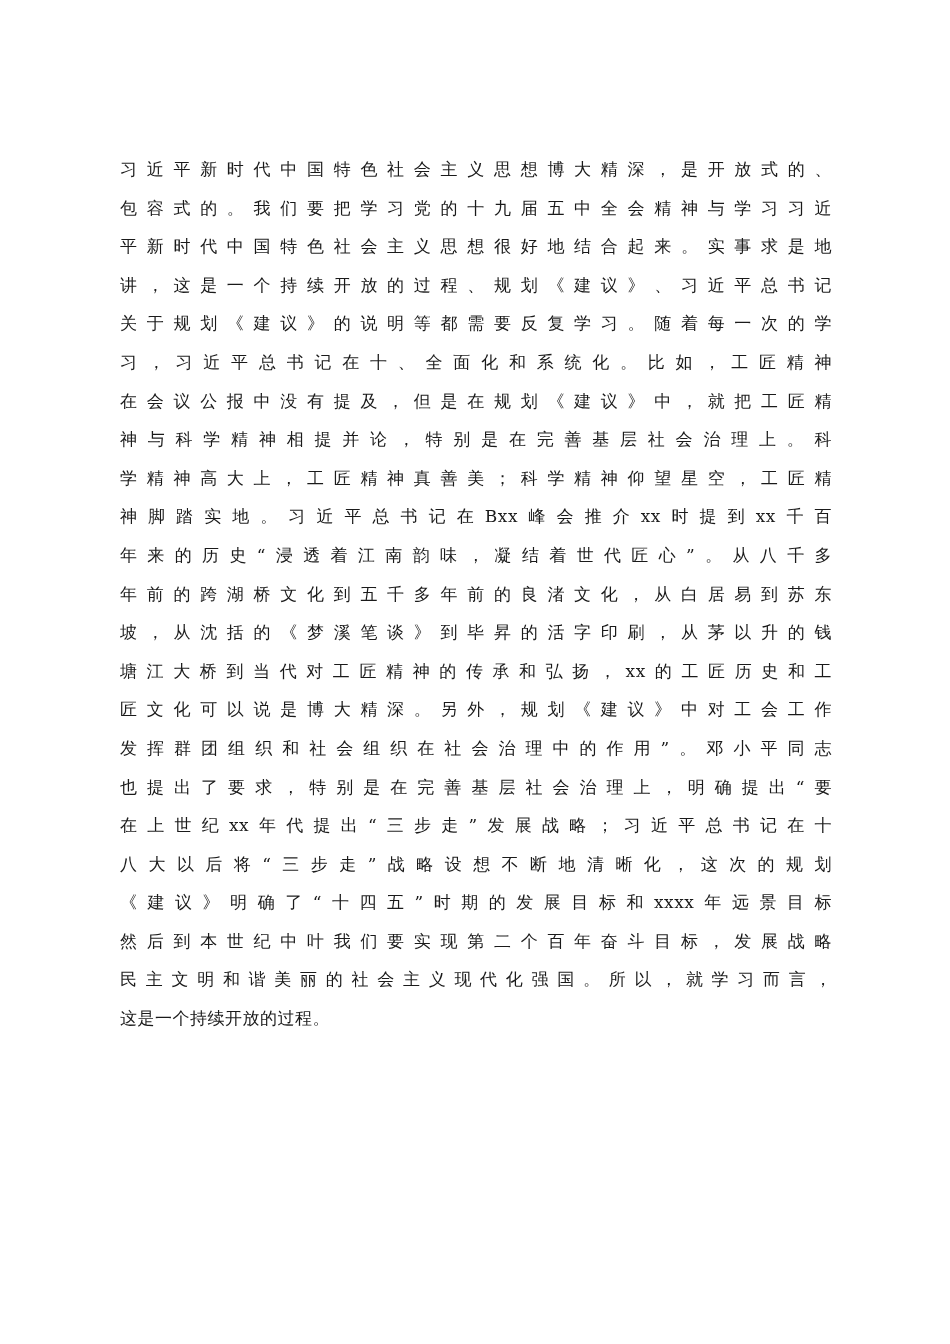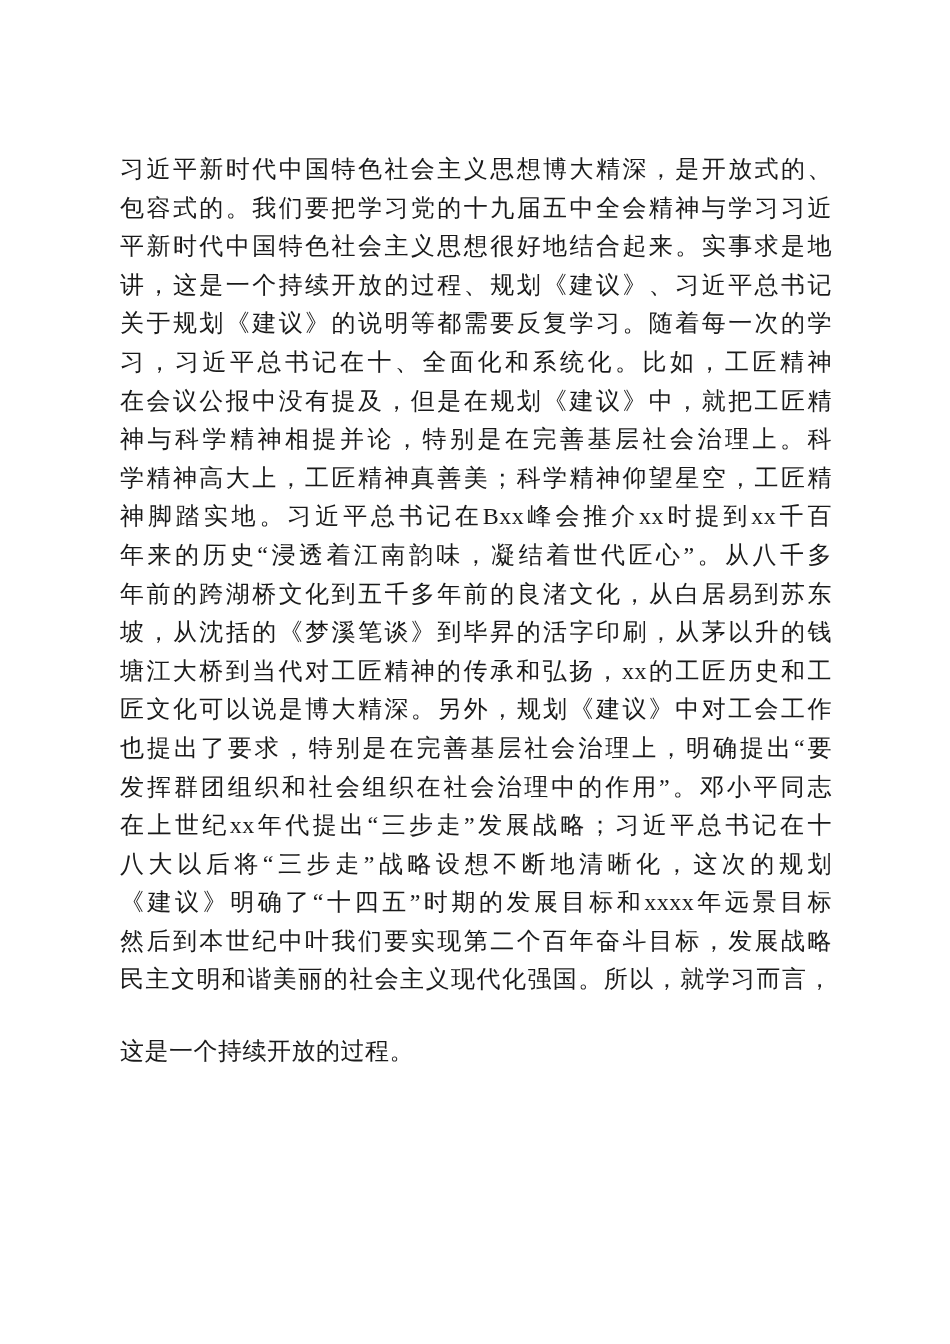--- a/index.html
+++ b/index.html
@@ -26,30 +26,28 @@
   .body-text {
     position: absolute;
     left: 120px;
     top: 150px;
     width: 712px;
   }
   .line {
     display: block;
     height: 38.6px;
     line-height: 38.6px;
-    font-size: 24px;
+    font-size: 17px;
     white-space: nowrap;
     text-align: justify;
     text-align-last: justify;
     letter-spacing: 0.5px;
-    font-family: Liberation Serif, serif;
   }
   .line.last {
     text-align-last: left;
-    margin-top: 33px;
   }
 </style>
 </head>
 <body>
 
 <div class="page">
   <div class="body-text">
     <span class="line">习近平新时代中国特色社会主义思想博大精深，是开放式的、</span>
     <span class="line">包容式的。我们要把学习党的十九届五中全会精神与学习习近</span>
     <span class="line">平新时代中国特色社会主义思想很好地结合起来。实事求是地</span>
@@ -58,22 +56,22 @@
     <span class="line">习，习近平总书记在十、全面化和系统化。比如，工匠精神</span>
     <span class="line">在会议公报中没有提及，但是在规划《建议》中，就把工匠精</span>
     <span class="line">神与科学精神相提并论，特别是在完善基层社会治理上。科</span>
     <span class="line">学精神高大上，工匠精神真善美；科学精神仰望星空，工匠精</span>
     <span class="line">神脚踏实地。习近平总书记在Bxx峰会推介xx时提到xx千百</span>
     <span class="line">年来的历史“浸透着江南韵味，凝结着世代匠心”。从八千多</span>
     <span class="line">年前的跨湖桥文化到五千多年前的良渚文化，从白居易到苏东</span>
     <span class="line">坡，从沈括的《梦溪笔谈》到毕昇的活字印刷，从茅以升的钱</span>
     <span class="line">塘江大桥到当代对工匠精神的传承和弘扬，xx的工匠历史和工</span>
     <span class="line">匠文化可以说是博大精深。另外，规划《建议》中对工会工作</span>
+    <span class="line">发挥群团组织和社会组织在社会治理中的作用”。邓小平同志</span>
     <span class="line">也提出了要求，特别是在完善基层社会治理上，明确提出“要</span>
-    <span class="line">发挥群团组织和社会组织在社会治理中的作用”。邓小平同志</span>
     <span class="line">在上世纪xx年代提出“三步走”发展战略；习近平总书记在十</span>
     <span class="line">八大以后将“三步走”战略设想不断地清晰化，这次的规划</span>
     <span class="line">《建议》明确了“十四五”时期的发展目标和xxxx年远景目标</span>
     <span class="line">然后到本世纪中叶我们要实现第二个百年奋斗目标，发展战略</span>
     <span class="line">民主文明和谐美丽的社会主义现代化强国。所以，就学习而言，</span>
     <span class="line last">这是一个持续开放的过程。</span>
   </div>
 </div>
 
 </body></html>

